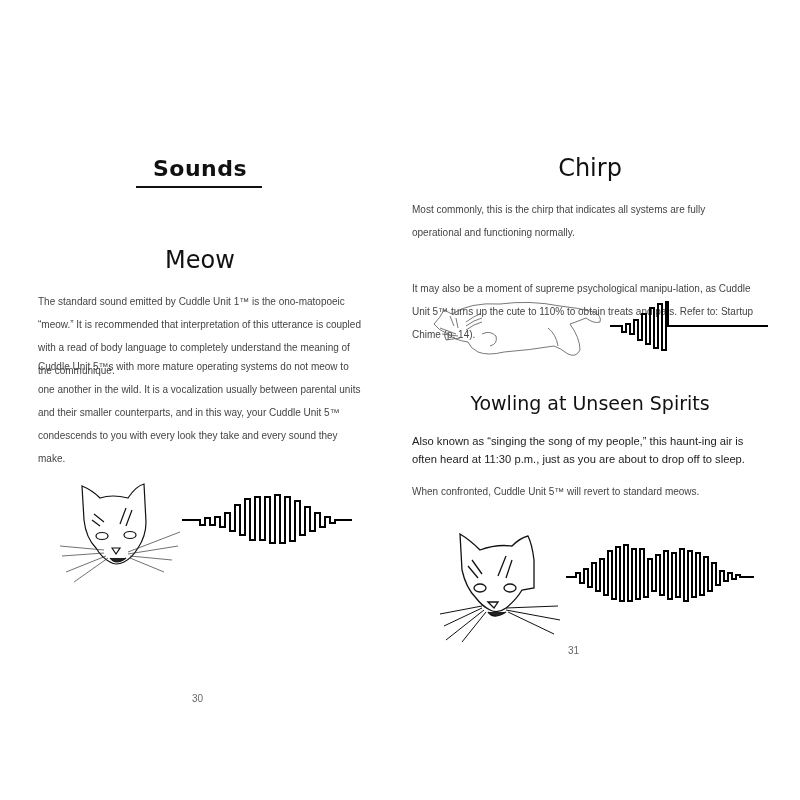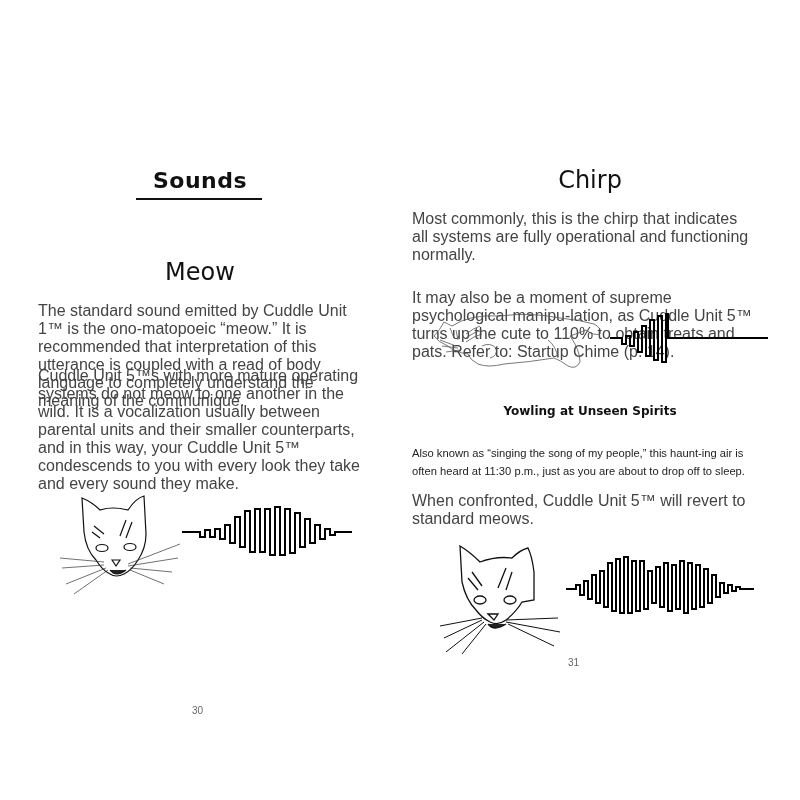--- a/index.html
+++ b/index.html
@@ -1,27 +1,27 @@
 <!DOCTYPE html>
 <html><head>
 <meta charset="utf-8">
 <style>
   html, body { margin:0; padding:0; background:#ffffff; }
   body { width:800px; height:800px; position:relative; overflow:hidden;
          font-family:"Liberation Sans", sans-serif; color:#222; }
-  .page { position:absolute; top:12px; height:768px; }
+  .page { position:absolute; top:0; height:768px; }
   .left { left:0; width:400px; }
   .right { left:400px; width:400px; }
   .h1 { position:absolute; font-family:"DejaVu Sans", sans-serif; font-weight:bold;
         font-size:22px; color:#111; text-align:center; letter-spacing:0.5px; }
   .h1-rule { position:absolute; height:2px; background:#111; }
   .h2 { position:absolute; font-family:"DejaVu Sans", sans-serif; font-size:24px;
         color:#111; text-align:center; }
-  .h2.bold { font-weight:bold; font-size:12px; }
-  .para { position:absolute; font-size:16px; line-height:18px; color:#444; margin:0; }
+  .h2.bold { font-weight:normal; font-size:19px; }
+  .para { position:absolute; font-size:10px; line-height:23px; color:#444; margin:0; }
   .para.dark { color:#222; font-size:11.2px; line-height:18px; }
   .pgnum { position:absolute; font-size:10px; color:#666; }
   svg { position:absolute; overflow:visible; }
 </style>
 </head>
 <body>
 
 <div class="page left">
   <div class="h1" style="left:100px; top:156px; width:200px;">Sounds</div>
   <div class="h1-rule" style="left:136px; top:186px; width:126px;"></div>

